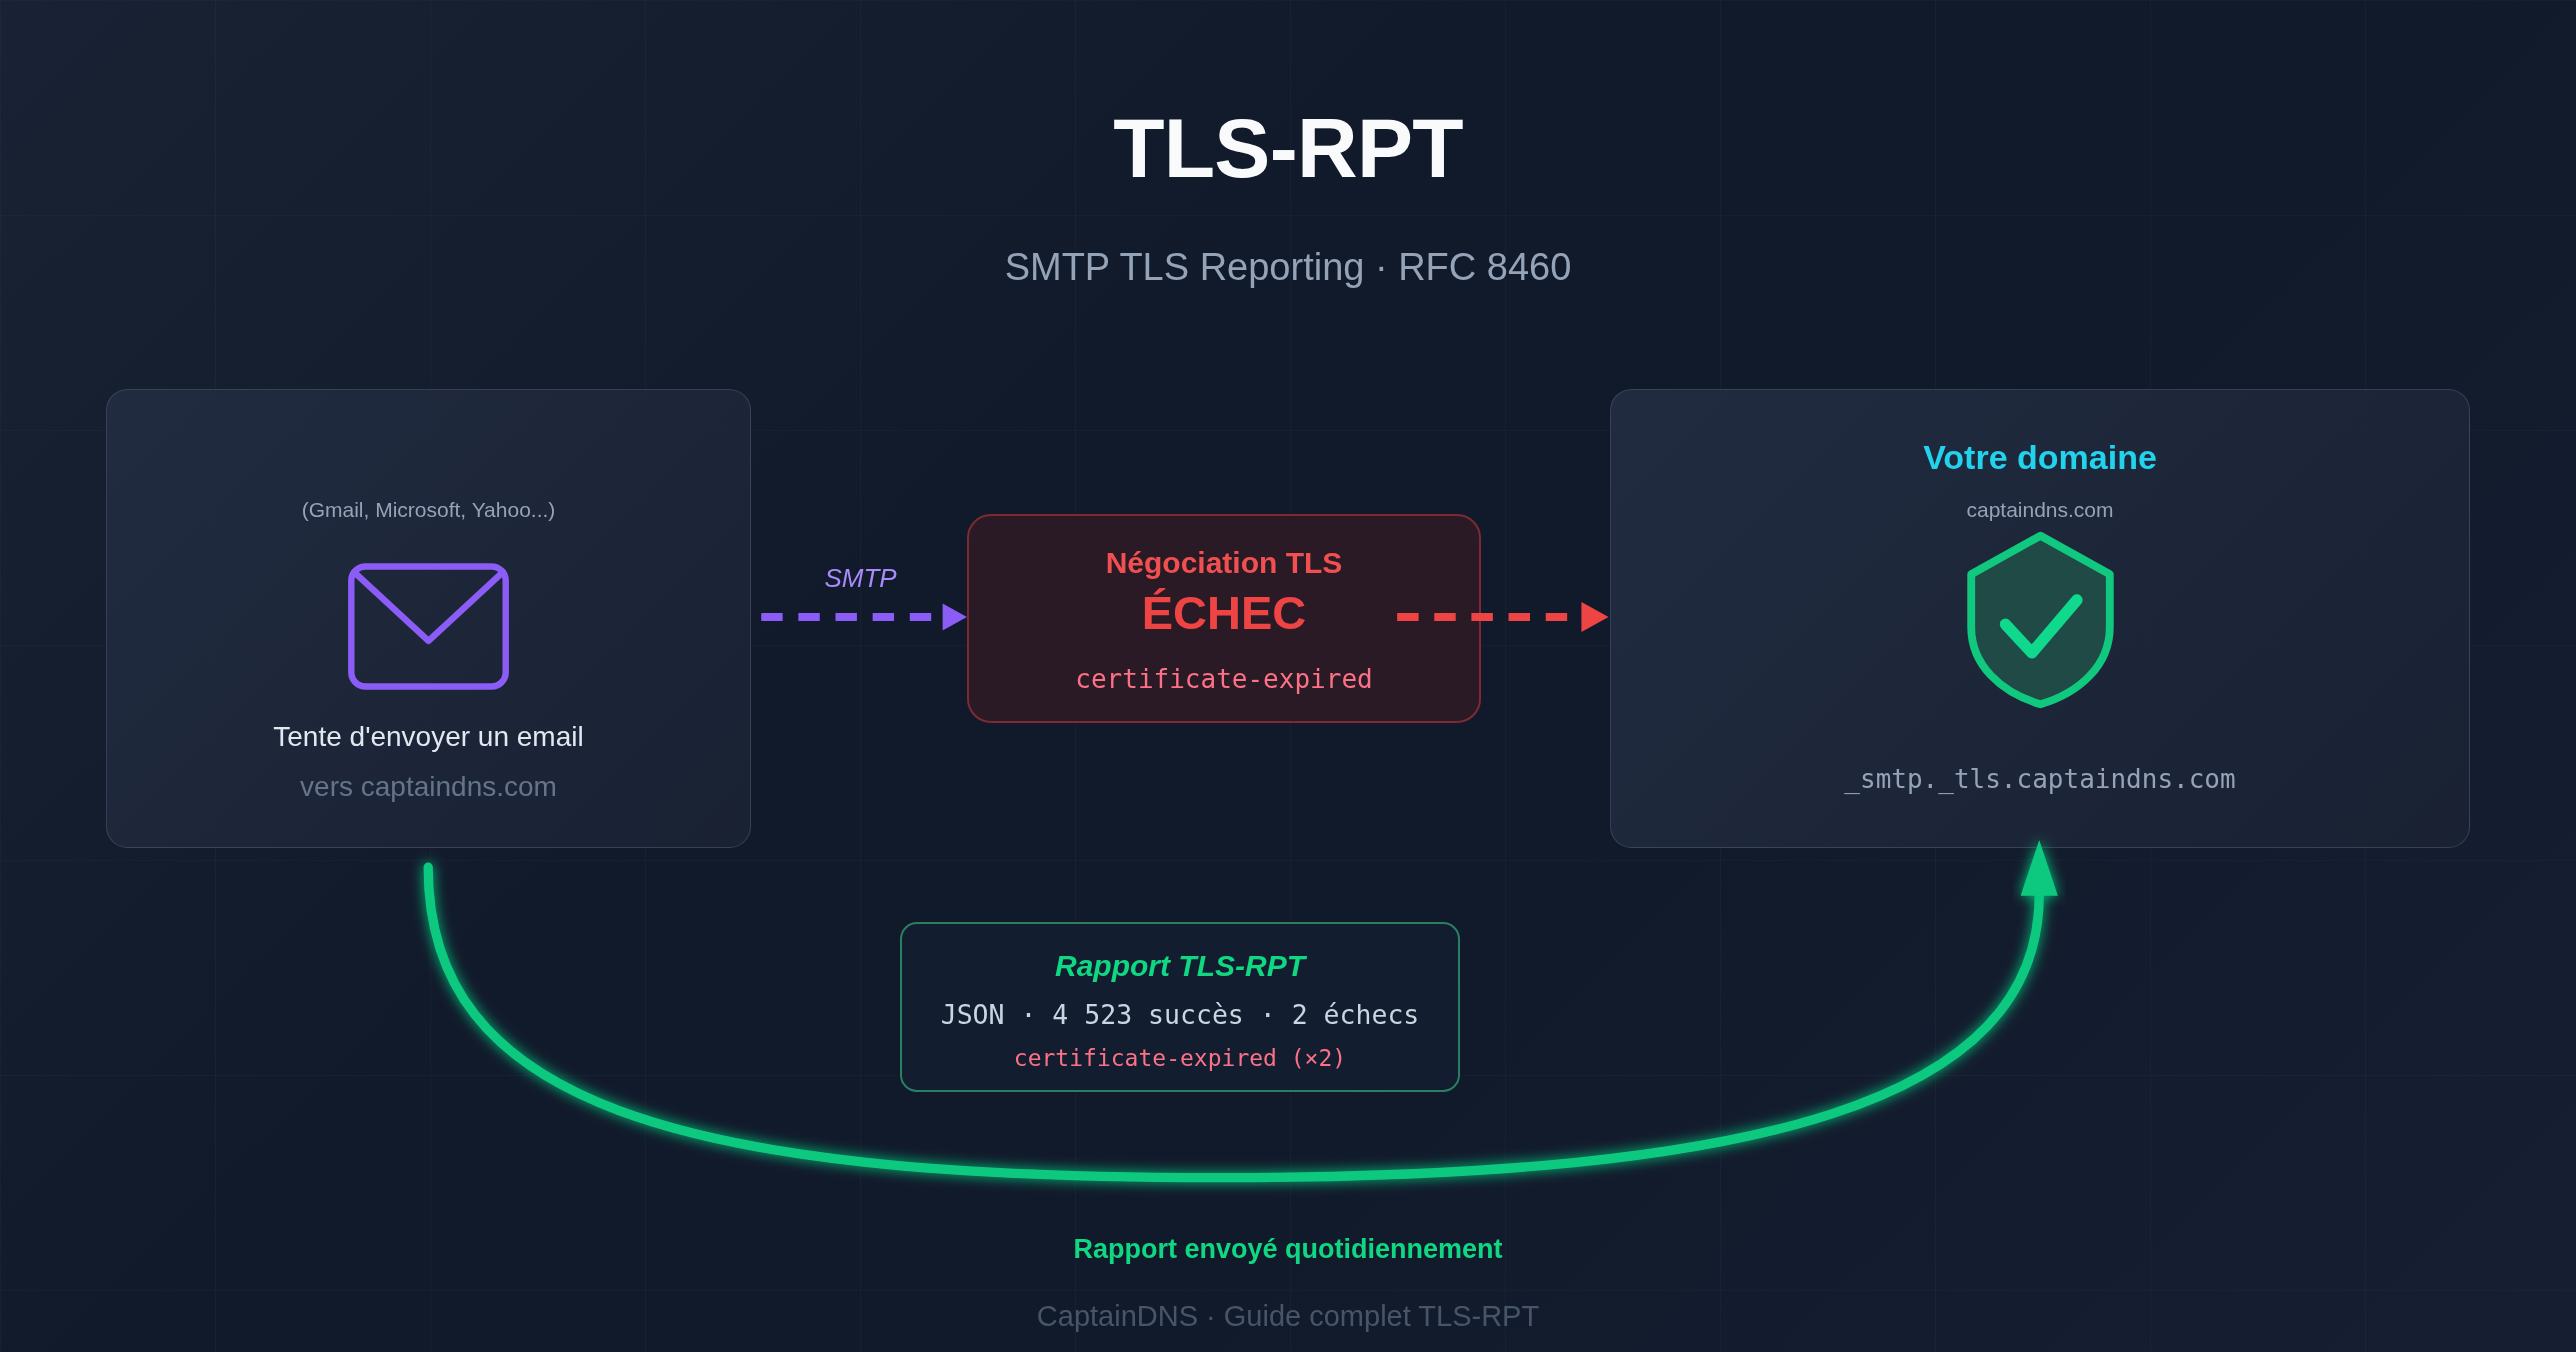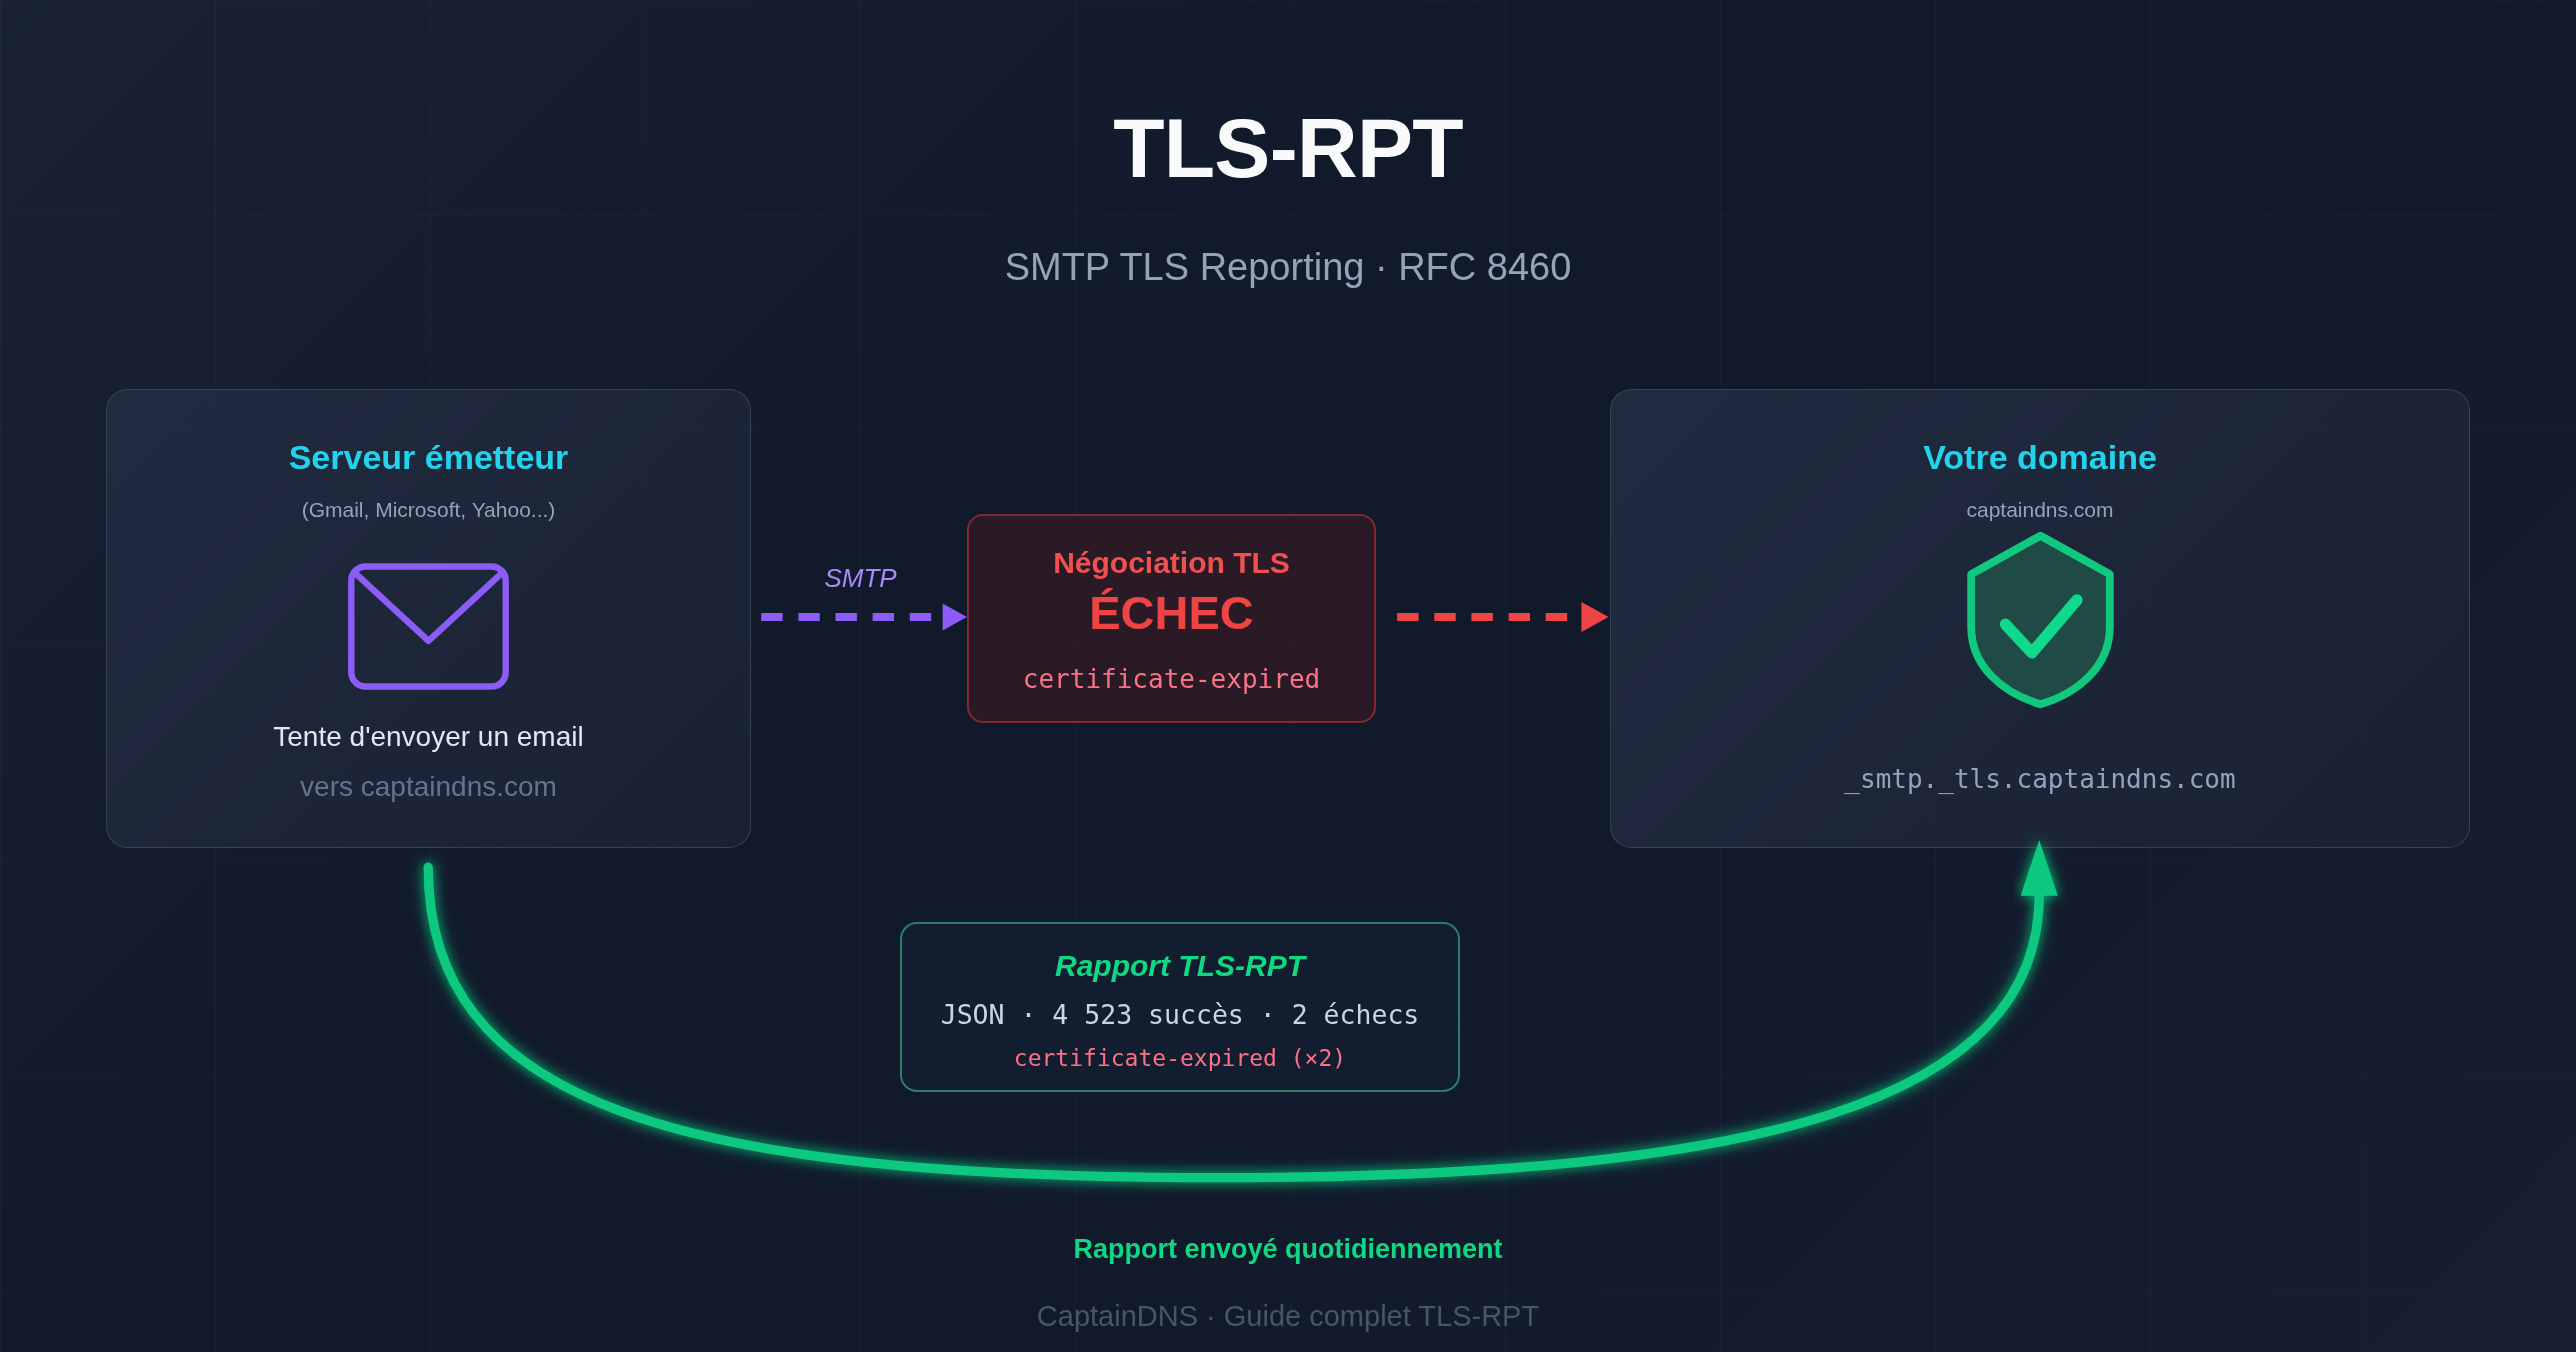--- a/index.html
+++ b/index.html
@@ -120,25 +120,25 @@
     display: flex;
     justify-content: center;
   }
   .icon-wrap.shield { top: 140px; }
 
   
   #fail-box {
     position: absolute;
     left: 967px;
     top: 514px;
-    width: 409px;
+    width: 514px;
     height: 209px;
     box-sizing: border-box;
     border: 2.9px solid #7f2a33;
-    border-radius: 16px;
+    border-radius: 24px;
     background: rgba(44,26,38,0.92);
   }
   .fail-title {
     position: absolute;
     left: 0; right: 0;
     top: 31.5px;
     text-align: center;
     font-size: 30px;
     font-weight: 700;
     color: #f05050;
@@ -254,21 +254,20 @@
 <body>
 
 <div id="stage">
 
   <div class="grid-overlay"></div>
 
   <div class="title">TLS-RPT</div>
   <div class="subtitle">SMTP TLS Reporting · RFC 8460</div>
 
   <div class="card" id="card-sender">
-    <div class="card-title">Serveur émetteur</div>
     <div class="card-sub">(Gmail, Microsoft, Yahoo...)</div>
     <div class="icon-wrap">
       <svg width="163" height="129" viewBox="0 0 228 180">
         <rect x="6" y="6" width="216" height="168" rx="20" ry="20" fill="none" stroke="#8b5cf6" stroke-width="9"></rect>
         <path d="M10 14 L114 110 L218 14" fill="none" stroke="#8b5cf6" stroke-width="9" stroke-linecap="round" stroke-linejoin="round"></path>
       </svg>
     </div>
     <div class="card-caption">Tente d'envoyer un email</div>
     <div class="card-note">vers captaindns.com</div>
   </div>

